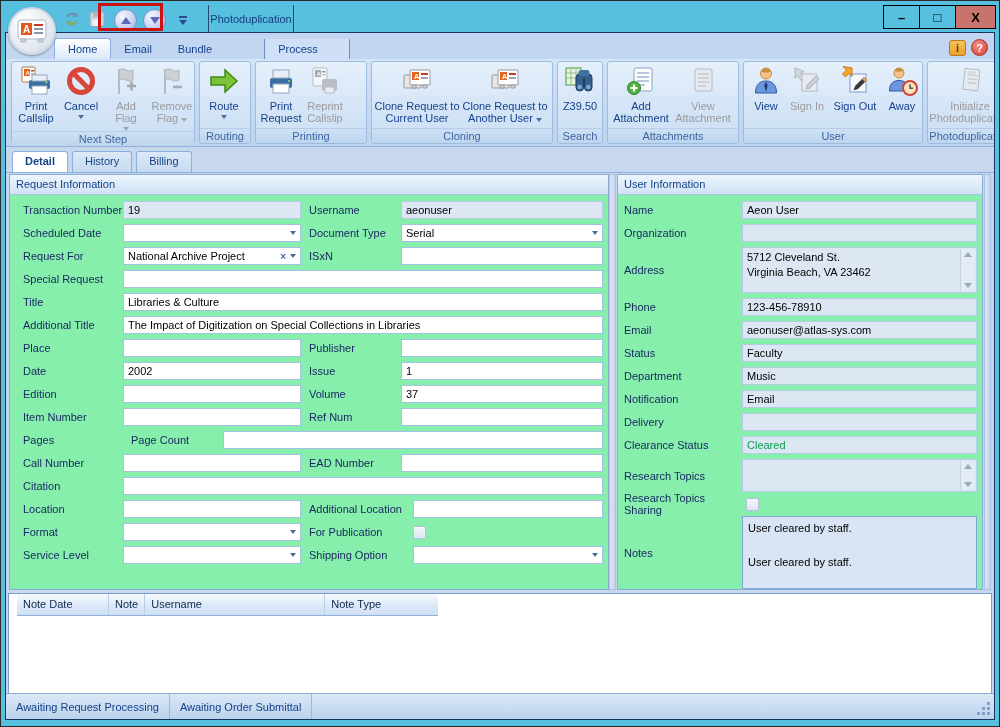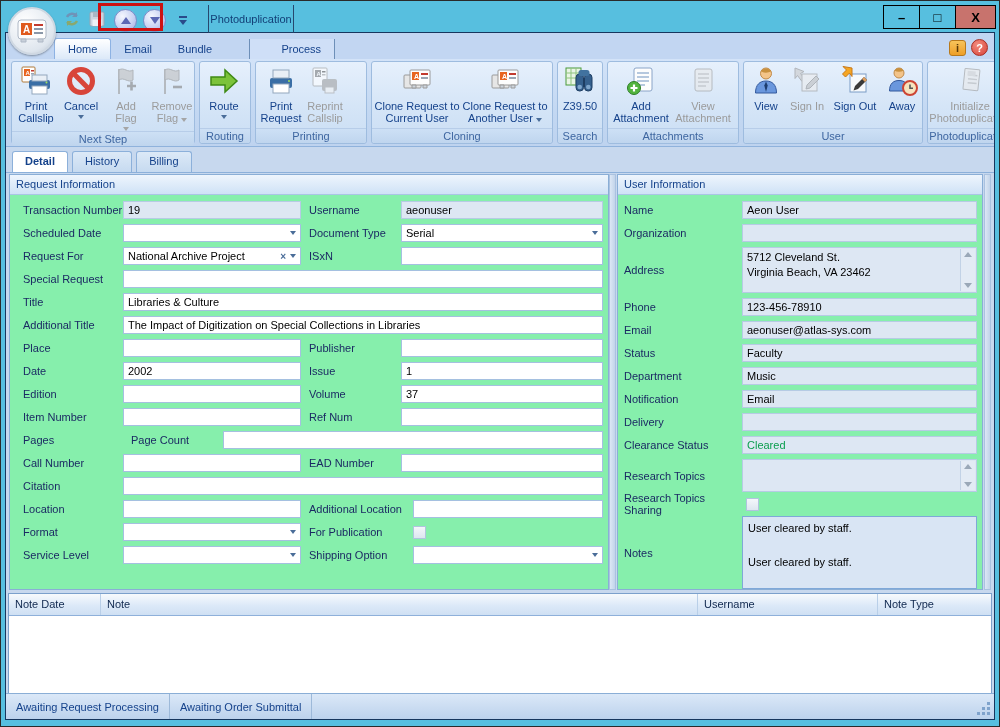--- a/index.html
+++ b/index.html
@@ -32,21 +32,21 @@
   
   .ctx-tab { position:absolute; left:207px; top:4px; width:86px; height:28px; border-left:1px solid #27486e; border-right:1px solid #27486e; border-bottom:1px solid #1c3c64; display:flex; align-items:center; justify-content:center; color:#123f77; z-index:5; }
 
   
   .client { position:absolute; left:4px; top:31px; right:4px; bottom:6px; border:1px solid #17365e; background:#c7d8ee; display:flex; flex-direction:column; overflow:hidden; }
 
   
   .tabstrip { height:26px; background:#c2d6f2; display:flex; align-items:flex-end; position:relative; flex:none; }
   .tab { padding:4px 13px 4px 13px; color:#15428b; cursor:default; }
   .tab.active { background:linear-gradient(#ffffff,#eaf2fc 60%,#dcE9f8); border:1px solid #8db2e3; border-bottom:none; border-radius:3px 3px 0 0; margin-left:48px; }
-  .tab.process { background:#cfdff7; border-left:1px solid #6d8fb8; border-right:1px solid #6d8fb8; margin-left:24px; width:86px; text-align:right; }
+  .tab.process { background:#cfdff7; border-left:1px solid #6d8fb8; border-right:1px solid #6d8fb8; margin-left:39px; width:86px; text-align:left; }
   .tabstrip-right { position:absolute; right:6px; bottom:3px; display:flex; align-items:center; }
   .hints-icon { width:17px; height:16px; background:linear-gradient(#f7c35a,#ee9f28); border:1px solid #b8791c; border-radius:3px; color:#5a3a08; font-weight:bold; display:flex; align-items:center; justify-content:center; margin-right:5px; font-size:11px; }
   .help-icon { width:17px; height:17px; border-radius:50%; background:radial-gradient(circle at 35% 30%, #f28a7e, #d8443a); border:1px solid #a82c22; color:#fff; font-weight:bold; display:flex; align-items:center; justify-content:center; font-size:11px; }
 
   
   .ribbon { height:88px; background:linear-gradient(#d3e3f8,#c3d8f2 60%,#bed3ef); border-bottom:1px solid #8fb2dc; display:flex; align-items:flex-start; padding:2px 0 0 5px; flex:none; }
   .rgroup { height:83px; border:1px solid #9ebcdf; border-radius:3px; margin-right:4px; background:linear-gradient(#e6f0fc,#d5e5f7 55%,#cadef4); display:flex; flex-direction:column; flex:none; }
   .rbtns { flex:1; display:flex; align-items:stretch; padding:1px 2px 0 2px; }
   .rgl { height:15px; line-height:14px; text-align:center; color:#3e66a0; background:linear-gradient(#cde0f5,#bfd5ee); border-top:1px solid #b7cde9; border-radius:0 0 3px 3px; }
   .rbtn { display:flex; flex-direction:column; align-items:center; text-align:center; color:#15428b; padding-top:2px; line-height:12px; flex:none; }
@@ -89,21 +89,21 @@
   
   .urow { display:flex; align-items:center; margin-bottom:5px; }
   .ubox { flex:1; border:1px solid #b6cbe4; background:#dde7f3; position:relative; padding:2px 18px 2px 4px; color:#000; white-space:pre-line; line-height:15px; overflow:hidden; }
   .notesbox { flex:1; border:1px solid #7fa8d8; background:#d9e5f4; padding:3px 5px; color:#000; white-space:pre-line; line-height:17px; overflow:hidden; }
   .scroll-arrows { position:absolute; right:1px; top:1px; bottom:1px; width:15px; background:#e3ebf5; border-left:1px solid #c2d2e6; display:flex; flex-direction:column; justify-content:space-between; align-items:center; padding:3px 0; }
   .sa-up { width:0; height:0; border-left:4px solid transparent; border-right:4px solid transparent; border-bottom:5px solid #9aa8b8; }
   .sa-down { width:0; height:0; border-left:4px solid transparent; border-right:4px solid transparent; border-top:5px solid #9aa8b8; }
   .green { color:#0a9e4e; }
 
   
-  .grid { height:100px; flex:none; border-top:1px solid #7ba0cc; display:flex; flex-direction:column; background:#fff; margin:0 2px; border-left:1px solid #7ba0cc; border-right:1px solid #7ba0cc; }
+  .grid { height:100px; flex:none; border-top:1px solid #7ba0cc; display:flex; flex-direction:row; background:#fff; margin:0 2px; border-left:1px solid #7ba0cc; border-right:1px solid #7ba0cc;padding-left:8px; }
   .grid-header { height:22px; flex:none; display:flex; background:linear-gradient(#f7fafd,#dcE9f8 55%,#cfe0f3); border-bottom:1px solid #8eb0da; }
   .gh { border-right:1px solid #b9cfe8; padding:4px 6px; color:#10284f; overflow:hidden; white-space:nowrap; }
   .gh.c0 { width:92px; flex:none; } .gh.c1 { flex:1; } .gh.c2 { width:180px; flex:none; } .gh.c3 { width:113px; flex:none; border-right:none; }
   .grid-body { flex:1; background:#fff; }
 
   
   .statusbar { height:26px; flex:none; background:linear-gradient(#dbe8f8,#bcd2ec); border-top:1px solid #8aaed6; display:flex; align-items:center; position:relative; }
   .sb-item { padding:0 10px; color:#15428b; height:100%; display:flex; align-items:center; border-right:1px solid #9db9d9; }
   .grip { position:absolute; right:4px; bottom:4px; width:12px; height:12px; }
   .grip::after { content:""; position:absolute; right:0; bottom:0; width:3px; height:3px; background:#7fa3cc;

